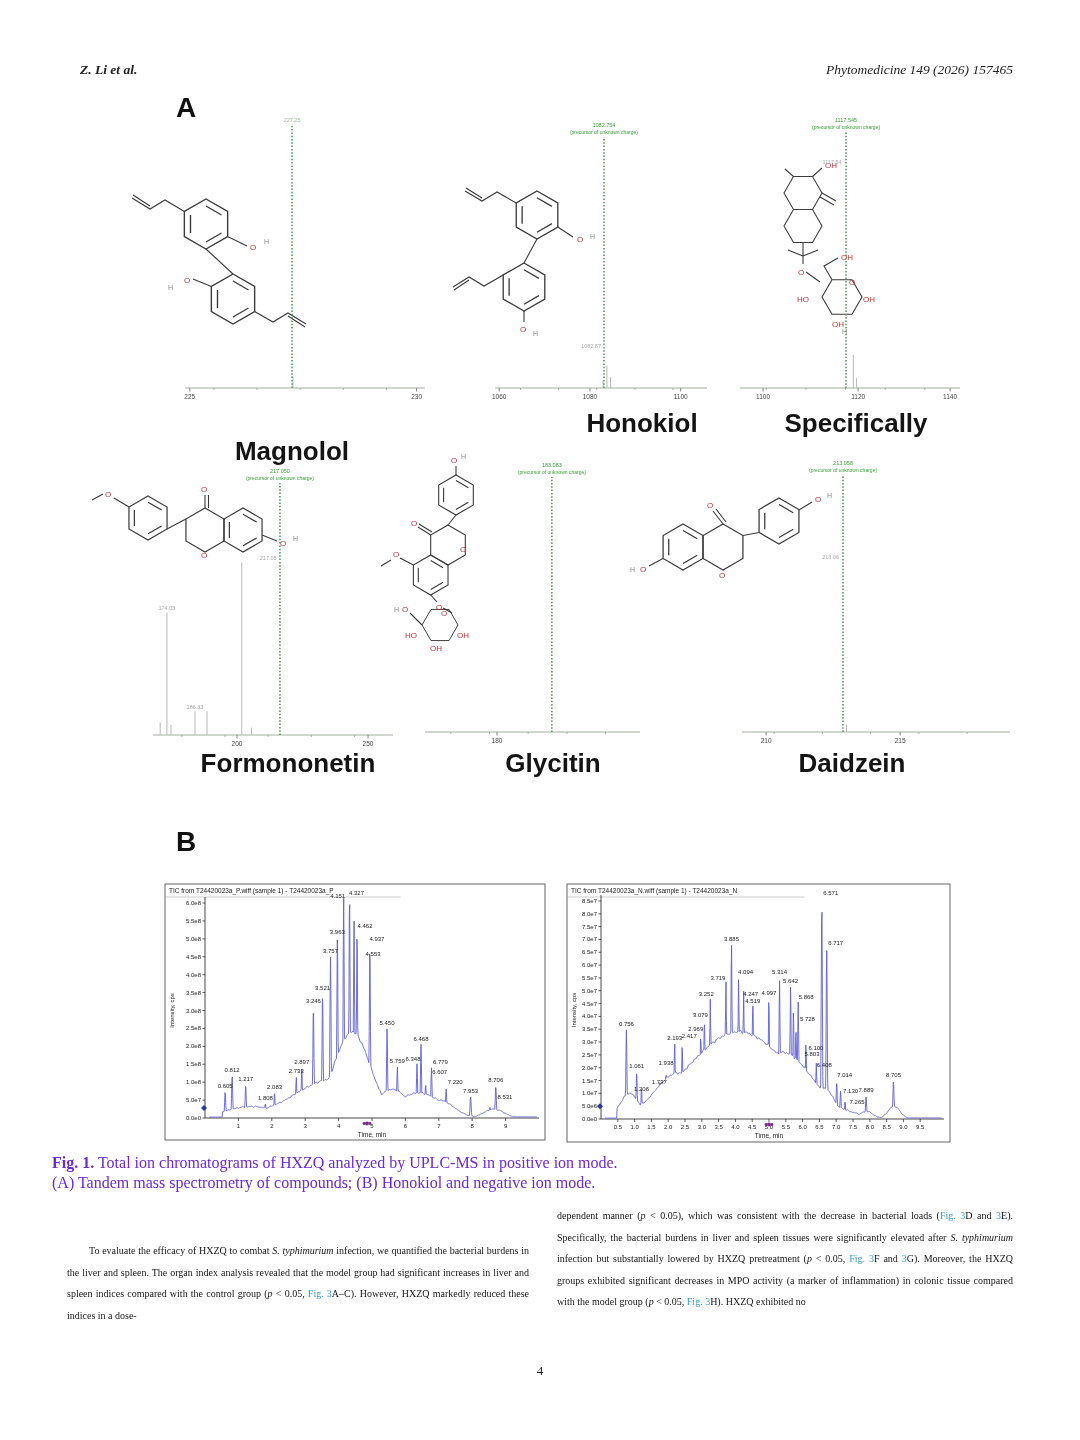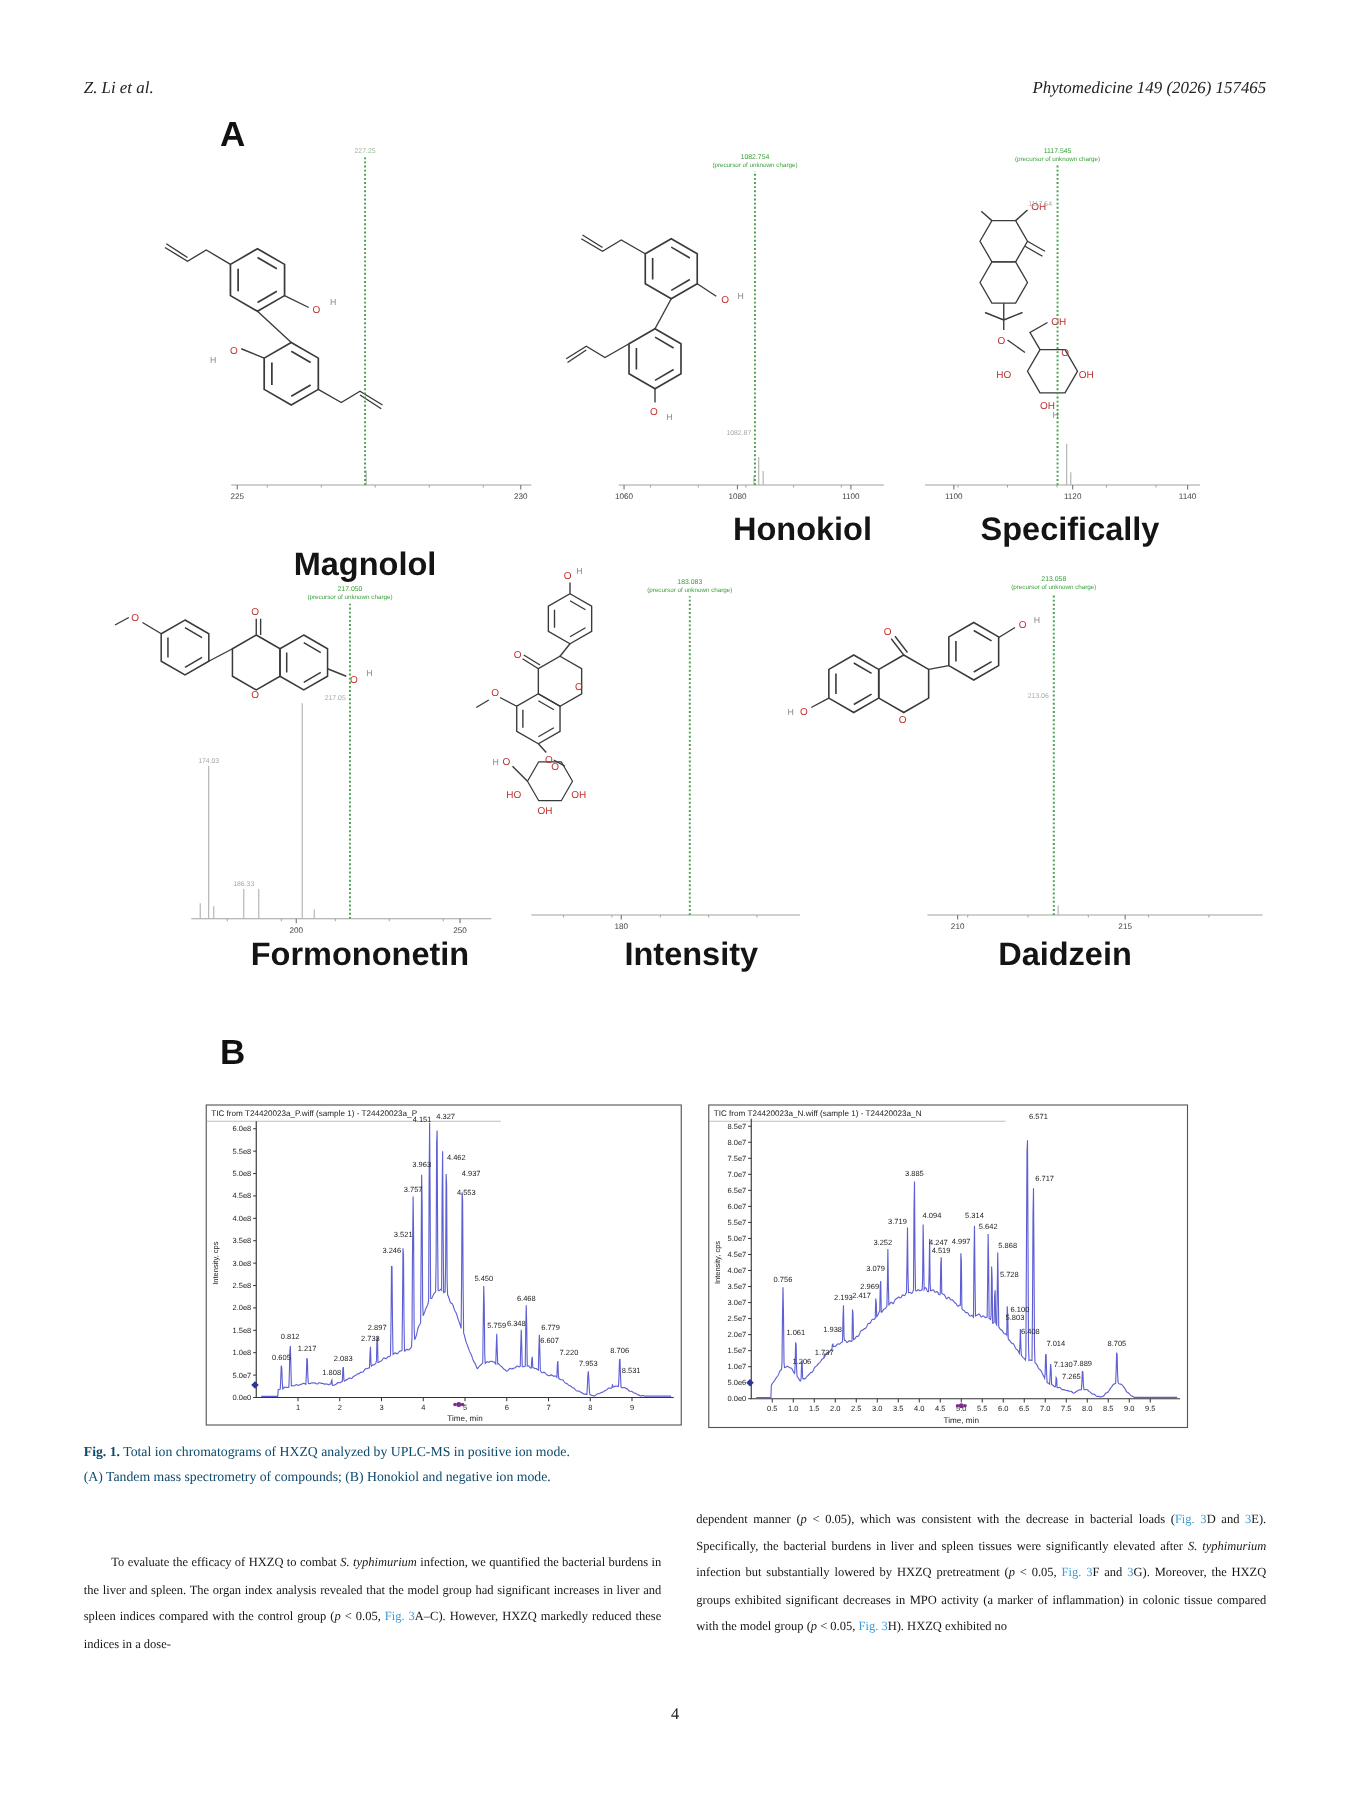--- a/index.html
+++ b/index.html
@@ -1,27 +1,27 @@
 <!DOCTYPE html>
 <html><head>
 <meta charset="utf-8">
 <style>
   html,body{margin:0;padding:0;background:#ffffff;}
   #page{position:relative;width:1080px;height:1440px;background:#fff;overflow:hidden;
         font-family:"Liberation Serif",serif;color:#1a1a1a;}
   .hdr{position:absolute;top:62px;font-style:italic;font-size:13.5px;color:#222;}
-  #hdr-left{left:67px;}
+  #hdr-left{left:80px;font-weight:bold;}
   #hdr-right{right:67px;}
   .panel-letter{position:absolute;font:700 28px "Liberation Sans",sans-serif;color:#111;}
   .compound-name{position:absolute;transform:translateX(-50%);font:700 26px "Liberation Sans",sans-serif;color:#141414;white-space:nowrap;}
   #fig{position:absolute;left:0;top:0;width:1080px;height:1440px;}
   svg text{font-family:"Liberation Sans",sans-serif;}
   .ro{fill:#c03030;font-size:8px;font-family:"Liberation Sans",sans-serif;}
   .gh{fill:#8a8a8a;font-size:7px;font-family:"Liberation Sans",sans-serif;}
-  .caption{position:absolute;left:67px;width:620px;font-size:11px;line-height:19.5px;color:#0c4a6e;}
+  .caption{position:absolute;left:52px;width:620px;font-size:16px;line-height:19.5px;color:#6d28d9;}
   .caption .seg-b{font-weight:bold;}
   .bodycol{position:absolute;width:462px;font-size:10px;line-height:21.5px;text-align:justify;color:#151515;}
   .seg-i{font-style:italic;}
   .seg-link{color:#3a9bd5;}
   .seg-b{font-weight:bold;}
   #section-heading{position:absolute;left:67px;top:1205px;width:462px;font-style:italic;font-size:15.2px;color:#151515;}
   #col-left{left:67px;top:1240px;}
   #col-left .para{text-indent:22px;}
   #col-right{left:557px;top:1205px;width:456px;}
   #page-num{position:absolute;left:0;top:1363px;width:1080px;text-align:center;font-size:13px;color:#222;}
@@ -472,21 +472,21 @@
       </g>
   </svg>
 
   <div class="panel-letter" style="left:176px;top:92px;">A</div>
   <div class="panel-letter" style="left:176px;top:826px;">B</div>
 
   <div class="compound-name" style="left:292px;top:408px;margin-top:28px;">Magnolol</div>
   <div class="compound-name" style="left:594px;top:408px;margin-left:48px;">Honokiol</div>
   <div class="compound-name" style="left:856px;top:408px;">Specifically</div>
   <div class="compound-name" style="left:288px;top:748px;">Formononetin</div>
-  <div class="compound-name" style="left:553px;top:748px;">Intensity</div>
+  <div class="compound-name" style="left:553px;top:748px;">Glycitin</div>
   <div class="compound-name" style="left:852px;top:748px;">Daidzein</div>
 
   <div class="caption" style="top:1153px;">
     <div><span class="seg-b">Fig. 1.</span><span> Total ion chromatograms of HXZQ analyzed by UPLC-MS in positive ion mode.</span></div>
     <div><span>(A) Tandem mass spectrometry of compounds; (B) Honokiol and negative ion mode.</span></div>
   </div>
 
 
   <div id="col-left" class="bodycol">
     <div class="para"><span>To evaluate the efficacy of HXZQ to combat </span><span class="seg-i">S. typhimurium</span><span> infection, we quantified the bacterial burdens in the liver and spleen. The organ index analysis revealed that the model group had significant increases in liver and spleen indices compared with the control group (</span><span class="seg-i">p</span><span> &lt; 0.05, </span><span class="seg-link">Fig. 3</span><span>A–C). However, HXZQ markedly reduced these indices in a dose-</span></div>

